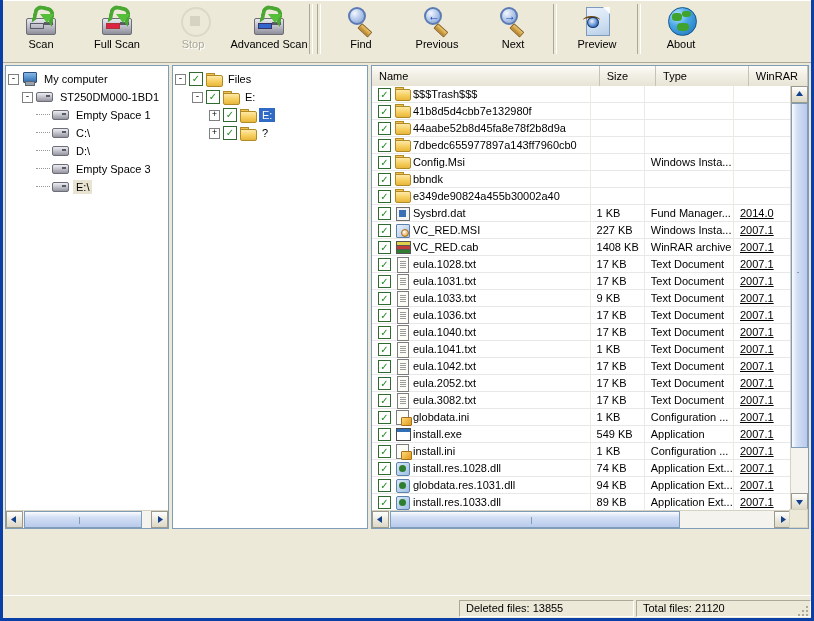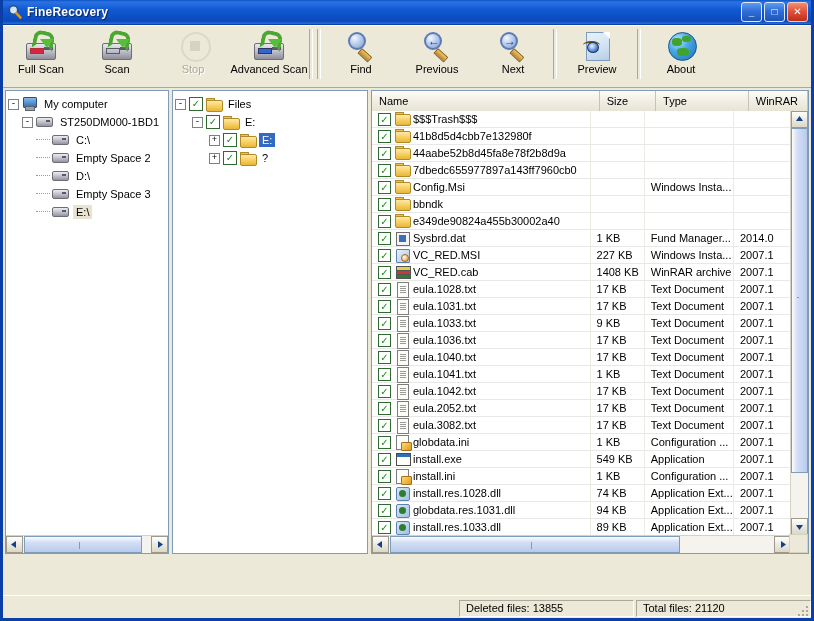--- a/index.html
+++ b/index.html
@@ -164,21 +164,21 @@
   .c-size{width:57px;}
   .c-type{width:94px;}
   .c-created{width:60px;border-right:none;}
   .lv-body{position:absolute;left:0;right:17px;top:20px;bottom:18px;overflow:hidden;background:#fff;}
   .row{height:17px;display:flex;align-items:center;border-bottom:1px solid #e8e8e8;font-size:11px;box-sizing:border-box;}
   .cell{box-sizing:border-box;padding-left:6px;border-right:1px solid #eceae2;height:17px;
         display:flex;align-items:center;overflow:hidden;white-space:nowrap;}
   .cell.name{width:231px;padding-left:3px;}
   .cell.size{width:57px;}
   .cell.type{width:94px;}
-  .cell.created{width:60px;border-right:none;}
+  .cell.created{width:60px;border-right:none;text-decoration:underline;}
   .fi{width:15px;height:14px;position:relative;margin-right:3px;flex:0 0 auto;}
   
   .fi.txt .pg{position:absolute;left:2px;top:0;width:10px;height:14px;background:#fdfdf8;border:1px solid #7d7d7d;}
   .fi.txt .pg i{position:absolute;left:2px;width:6px;height:1px;background:#9a9a9a;display:block;}
   .fi.dll .gear{position:absolute;left:1px;top:1px;width:12px;height:12px;border-radius:2px;
     background:linear-gradient(135deg,#d9e7f7,#9fc0e6);border:1px solid #5f82ad;}
   .fi.dll .gear:after{content:"";position:absolute;left:2px;top:2px;width:7px;height:7px;background:#2f7d2f;border-radius:50%;}
   .fi.exe .win{position:absolute;left:1px;top:1px;width:13px;height:11px;background:#fff;border:1px solid #4a4a4a;}
   .fi.exe .win:before{content:"";position:absolute;left:0;top:0;right:0;height:3px;background:#2f6fb5;}
   .fi.ini .note{position:absolute;left:1px;top:0;width:11px;height:13px;background:#fdfdf8;border:1px solid #7d7d7d;}
@@ -246,60 +246,40 @@
   .sb-2{width:175px;}
   .sb-3{width:175px;}
   .grip{position:absolute;right:2px;bottom:1px;width:14px;height:14px;}
   .grip i{position:absolute;width:2px;height:2px;background:#aca899;}
 </style>
 </head>
 <body>
 
 <div id="app">
 
-  <div class="titlebar">
-    <span class="title-icon">
-      <svg width="16" height="16" viewBox="0 0 16 16">
-        <circle cx="6.5" cy="6" r="4.2" fill="#cfe3f7" stroke="#2a4f7a" stroke-width="1.6"></circle>
-        <line x1="9.3" y1="9.2" x2="13.5" y2="13.6" stroke="#d79a22" stroke-width="2.6" stroke-linecap="round"></line>
-      </svg>
-    </span>
-    <span class="title-text">FineRecovery</span>
-    <div class="winbtns">
-      <div class="winbtn">
-        <span class="glyph">_</span>
-      </div>
-      <div class="winbtn">
-        <span class="glyph">□</span>
-      </div>
-      <div class="winbtn close">
-        <span class="glyph">✕</span>
-      </div>
-    </div>
-  </div>
 
 
   <div class="toolbar" id="toolbar">
+      <div class="tbbtn">
+        <span class="ic">
+          <span class="hdd">
+            <span class="led"></span>
+          </span>
+          <span class="arrowdown"></span>
+        </span>
+        <span class="lbl">Scan</span>
+      </div>
       <div class="tbbtn">
         <span class="ic">
           <span class="hdd">
             <span class="led" style="border-color:#a33;background:#d24"></span>
           </span>
           <span class="arrowdown"></span>
         </span>
         <span class="lbl">Full Scan</span>
-      </div>
-      <div class="tbbtn">
-        <span class="ic">
-          <span class="hdd">
-            <span class="led"></span>
-          </span>
-          <span class="arrowdown"></span>
-        </span>
-        <span class="lbl">Scan</span>
       </div>
       <div class="tbbtn disabled">
         <span class="ic" style="opacity: 0.45;">
           <span class="stopic"></span>
         </span>
         <span class="lbl">Stop</span>
       </div>
       <div class="tbbtn">
         <span class="ic">
           <span class="hdd">
@@ -384,29 +364,29 @@
               <span class="bdy"></span>
             </span>
             <span class="tlabel">ST250DM000-1BD1</span>
           </div>
           <div class="tnode">
             <span class="ind" style="width:28px"></span>
             <span class="dots"></span>
             <span class="ico-drv">
               <span class="bdy"></span>
             </span>
-            <span class="tlabel">C:\</span>
+            <span class="tlabel">Empty Space 1</span>
           </div>
           <div class="tnode">
             <span class="ind" style="width:28px"></span>
             <span class="dots"></span>
             <span class="ico-drv">
               <span class="bdy"></span>
             </span>
-            <span class="tlabel">Empty Space 2</span>
+            <span class="tlabel">C:\</span>
           </div>
           <div class="tnode">
             <span class="ind" style="width:28px"></span>
             <span class="dots"></span>
             <span class="ico-drv">
               <span class="bdy"></span>
             </span>
             <span class="tlabel">D:\</span>
           </div>
           <div class="tnode">

